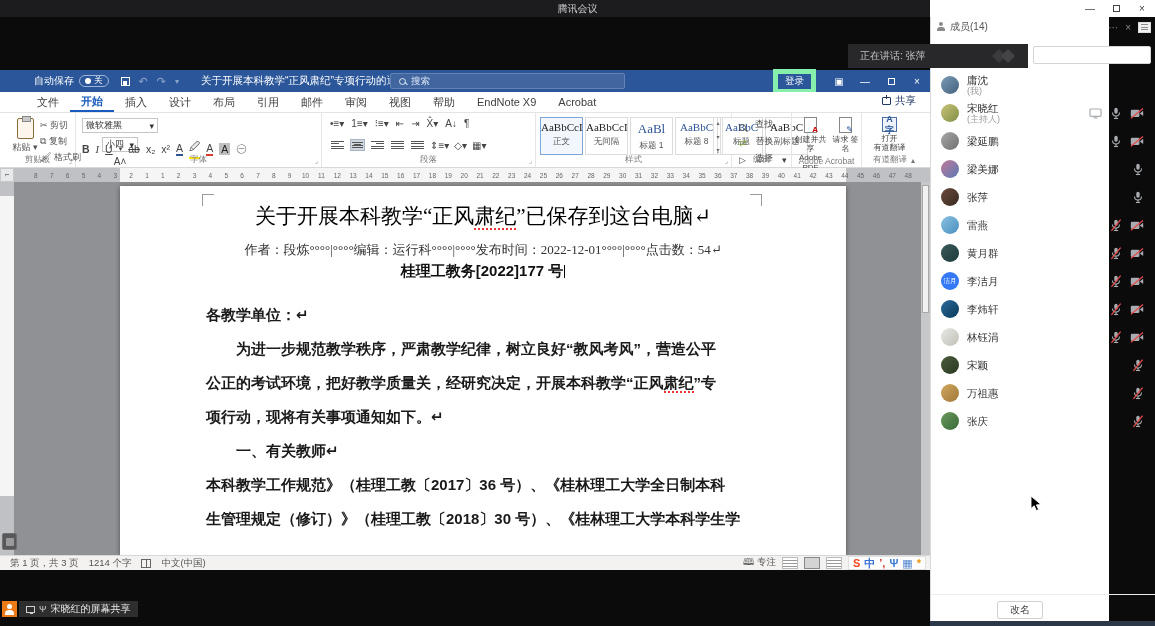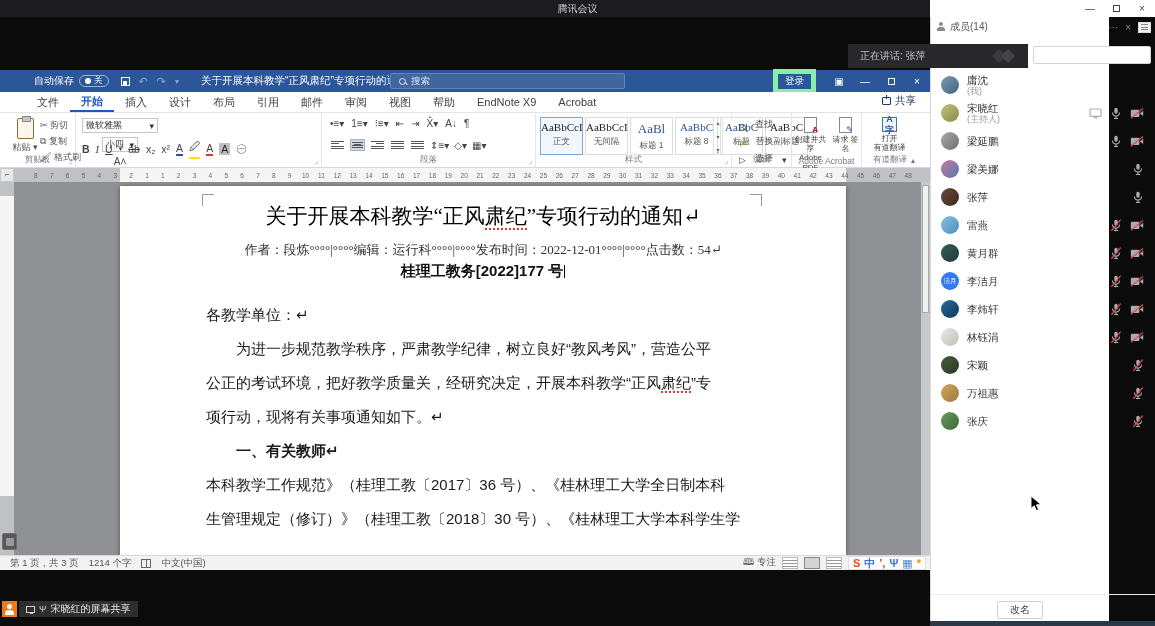--- a/index.html
+++ b/index.html
@@ -107,21 +107,21 @@
   .page{position:absolute;left:120px;top:4px;width:726px;height:369px;background:#fff;box-shadow:0 1px 5px rgba(0,0,0,.45);overflow:hidden;}
   .crop{position:absolute;width:12px;height:12px;}
   .crop.tl{left:82px;top:8px;border-left:1px solid #9a9a9a;border-top:1px solid #9a9a9a;}
   .crop.tr{right:84px;top:8px;border-right:1px solid #9a9a9a;border-top:1px solid #9a9a9a;}
   .dtitle{position:absolute;left:0;top:16px;width:100%;text-align:center;font-family:"Liberation Serif","DejaVu Serif",serif;font-size:21px;color:#000;}
   .mis{border-bottom:2px dotted #e33;}
   .dmeta{position:absolute;left:0;top:55px;width:100%;text-align:center;font-family:"Liberation Serif","DejaVu Serif",serif;font-size:13px;color:#333;}
   .dnum{position:absolute;left:0;top:76px;width:100%;text-align:center;font-size:15px;font-weight:bold;color:#111;}
   .caret{display:inline-block;width:1px;height:13px;background:#000;vertical-align:-2px;margin-left:1px;}
   .dbody{position:absolute;left:86px;top:112px;width:556px;font-size:15px;color:#1a1a1a;line-height:34px;}
-  .dline{white-space:nowrap;}
+  .dline{white-space:nowrap;font-weight:bold;}
   .dline.ind{text-indent:2em;}
   .dline.bold{font-weight:bold;}
   .vscroll{position:absolute;left:921px;top:0;width:9px;height:373px;background:#c6c8ca;}
   .vthumb{position:absolute;left:1px;top:3px;width:7px;height:128px;background:#f1f1f1;border:1px solid #a8a8a8;}
 
   
   .wstatus{position:absolute;left:0;top:485px;width:930px;height:15px;background:#f3f2f1;border-top:1px solid #d8d8d8;display:flex;align-items:center;font-size:9.5px;color:#555;}
   .ws-item{margin-left:10px;white-space:nowrap;}
   .bookico{width:10px;height:9px;border:1px solid #666;position:relative;display:inline-block;vertical-align:-1px;}
   .bookico:after{content:"";position:absolute;left:4px;top:0;width:1px;height:8px;background:#666;}
@@ -268,20 +268,21 @@
             <span style="font-size:7px">▾</span>
           <s>ab</s>
           <span>x₂</span>
           <span>x²</span>
           <span class="clrA blue">A</span>
           <span class="clrA yellow">🖉</span>
           <span class="clrA red">A</span>
           <span class="boxA">A</span>
           <span>㊀</span>
         </div>
+        <div class="glabel">字体</div>
         <div class="launcher">⌟</div>
       </div>
 
       <div class="grp g-para">
         <div class="prow1">
           <span>•≡▾</span>
           <span>1≡▾</span>
           <span>⁝≡▾</span>
           <span>⇤</span>
           <span>⇥</span>
@@ -459,21 +460,21 @@
           <span class="rnum">47</span>
           <span class="rnum">48</span>
         </div>
     </div>
 
     <div class="docarea">
       <div class="vruler"></div>
       <div class="page">
         <div class="crop tl"></div>
         <div class="crop tr"></div>
-        <div class="dtitle"><span>关于开展本科教学“正风</span><span class="mis">肃纪</span><span>”专项行动的通知↵</span></div>
+        <div class="dtitle"><span>关于开展本科教学“正风</span><span class="mis">肃纪</span><span>”已保存到这台电脑↵</span></div>
         <div class="dmeta">作者：段炼°°°°|°°°°编辑：运行科°°°°|°°°°发布时间：2022-12-01°°°°|°°°°点击数：54↵</div>
         <div class="dnum"><span>桂理工教务[2022]177 号</span><span class="caret"></span></div>
         <div class="dbody">
             <div class="dline">各教学单位：↵</div>
             <div class="dline ind">为进一步规范教学秩序，严肃教学纪律，树立良好“教风考风”，营造公平</div>
             <div class="dline">公正的考试环境，把好教学质量关，经研究决定，开展本科教学“正风<span class="mis">肃纪</span>”专</div>
             <div class="dline">项行动，现将有关事项通知如下。↵</div>
             <div class="dline ind bold">一、有关教师↵</div>
             <div class="dline">本科教学工作规范》（桂理工教〔2017〕36 号）、《桂林理工大学全日制本科</div>
             <div class="dline">生管理规定（修订）》（桂理工教〔2018〕30 号）、《桂林理工大学本科学生学</div>

